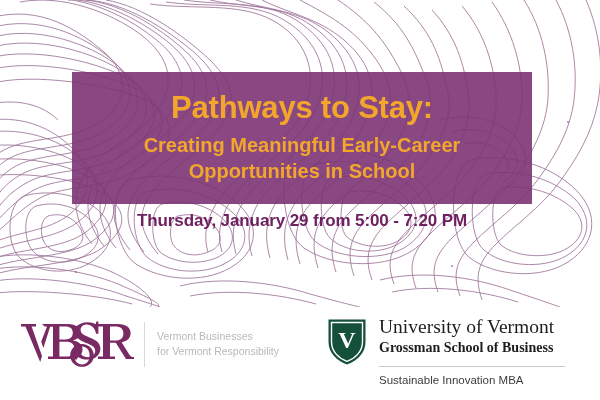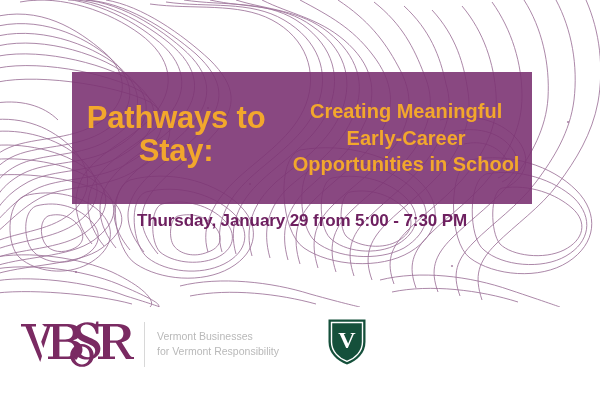--- a/index.html
+++ b/index.html
@@ -49,20 +49,21 @@
     height: 132px;
     background: rgba(124, 52, 115, 0.90);
   }
   .title-stack {
     position: absolute;
     left: 72px;
     top: 72px;
     width: 460px;
     height: 132px;
     display: flex;
+    flex-direction: column;
     align-items: center;
     justify-content: center;
     text-align: center;
   }
   .headline {
     font-size: 31px;
     font-weight: bold;
     color: #f2a72c;
     letter-spacing: -0.2px;
     line-height: 1.06;
@@ -256,21 +257,21 @@
   <div class="purple-band"></div>
 
   <div class="title-stack">
     <div class="headline">Pathways to Stay:</div>
     <div class="subhead">
       <span class="subhead-line">Creating Meaningful Early-Career</span>
       <span class="subhead-line">Opportunities in School</span>
     </div>
   </div>
 
-  <div class="date-line">Thursday, January 29 from 5:00 - 7:30 PM</div>
+  <div class="date-line">Thursday, January 29 from 5:00 - 7:20 PM</div>
 
   <div class="logo-row">
 
     <div class="vbsr-logo">
       <svg class="vbsr-mark" viewBox="0 0 120 52" xmlns="http://www.w3.org/2000/svg">
         <g fill="#7A2A62">
 
           <path d="M2,6 L20,6 L20,8.4 L15.6,8.4 L26,38 L24.2,44 L9.5,8.4 L5,8.4 L5,6 Z"></path>
           <path d="M26,6 L38,6 L38,8.4 L34.2,8.4 L27.4,30 L25.2,23.8 L31,8.4 L28.6,8.4 Z"></path>
 
@@ -293,16 +294,22 @@
         <span>for Vermont Responsibility</span>
       </div>
     </div>
 
     <div class="uvm-logo">
       <svg class="uvm-shield" viewBox="0 0 40 48" xmlns="http://www.w3.org/2000/svg">
         <path d="M1.5,1.5 L38.5,1.5 L38.5,24 C38.5,35 30,43 20,46.5 C10,43 1.5,35 1.5,24 Z" fill="#15503B"></path>
         <path d="M4.5,4.5 L35.5,4.5 L35.5,24 C35.5,33.4 28.2,40.4 20,43.4 C11.8,40.4 4.5,33.4 4.5,24 Z" fill="none" stroke="#ffffff" stroke-width="1.4"></path>
         <text x="20" y="30" text-anchor="middle" font-family="Liberation Serif, serif" font-size="24" font-weight="bold" fill="#ffffff">V</text>
       </svg>
+      <div class="uvm-text">
+        <div class="uvm-name">University of Vermont</div>
+        <div class="uvm-school">Grossman School of Business</div>
+        <div class="uvm-rule"></div>
+        <div class="uvm-program">Sustainable Innovation MBA</div>
+      </div>
     </div>
 
   </div>
 </div>
 
 </body></html>

